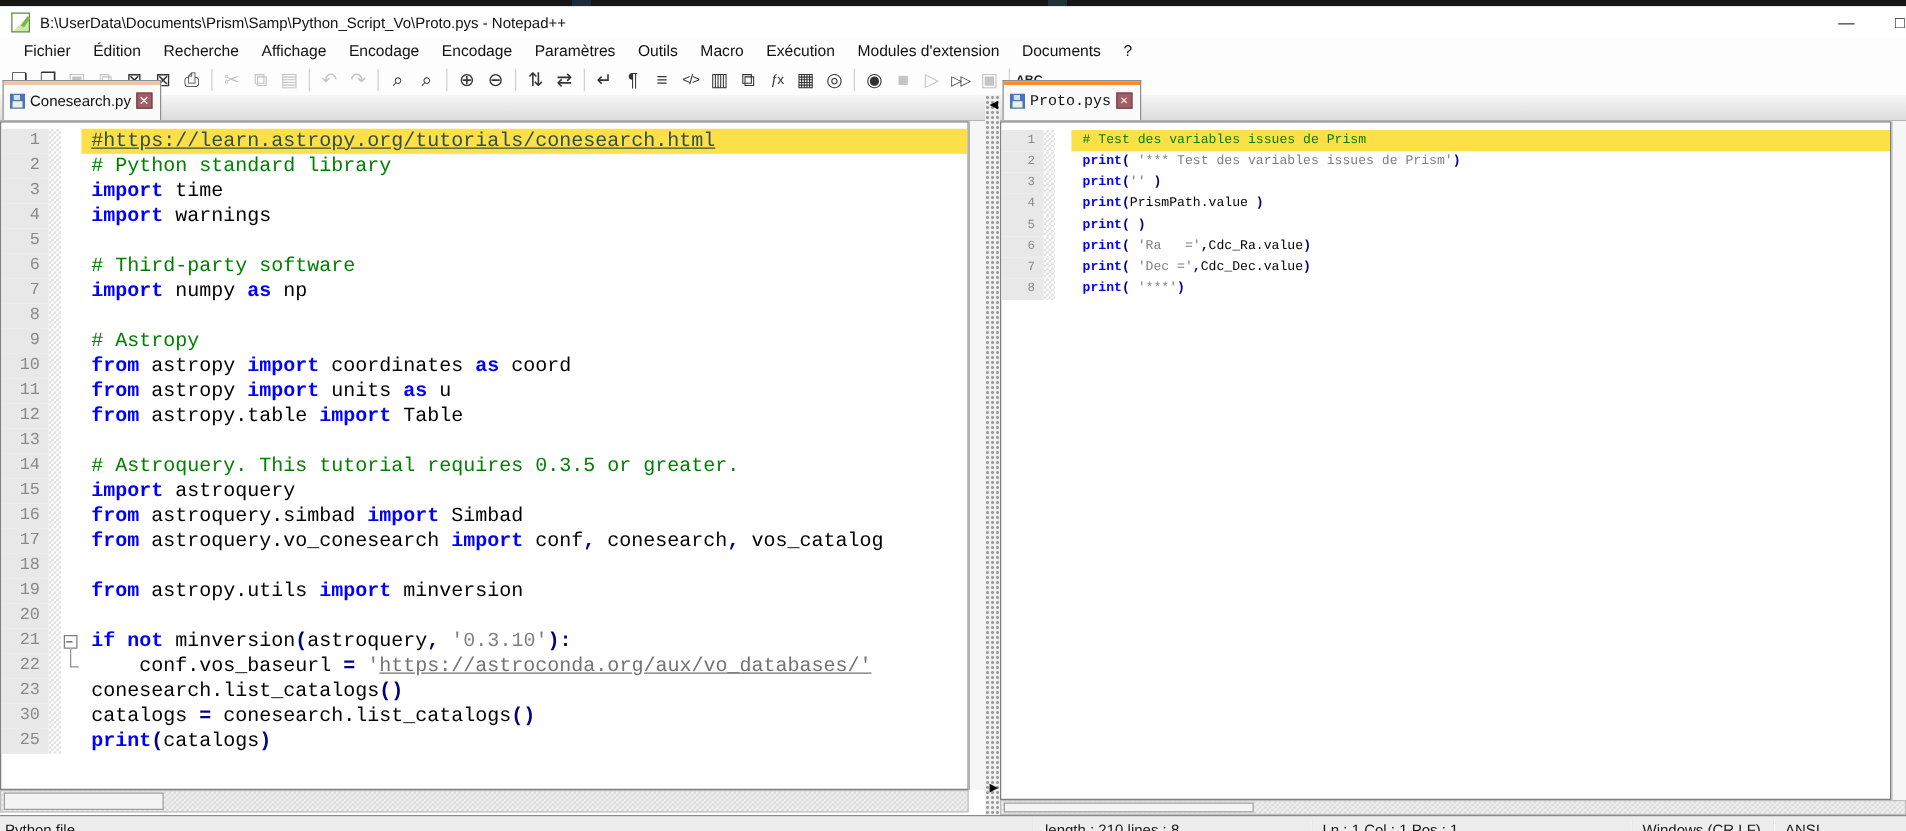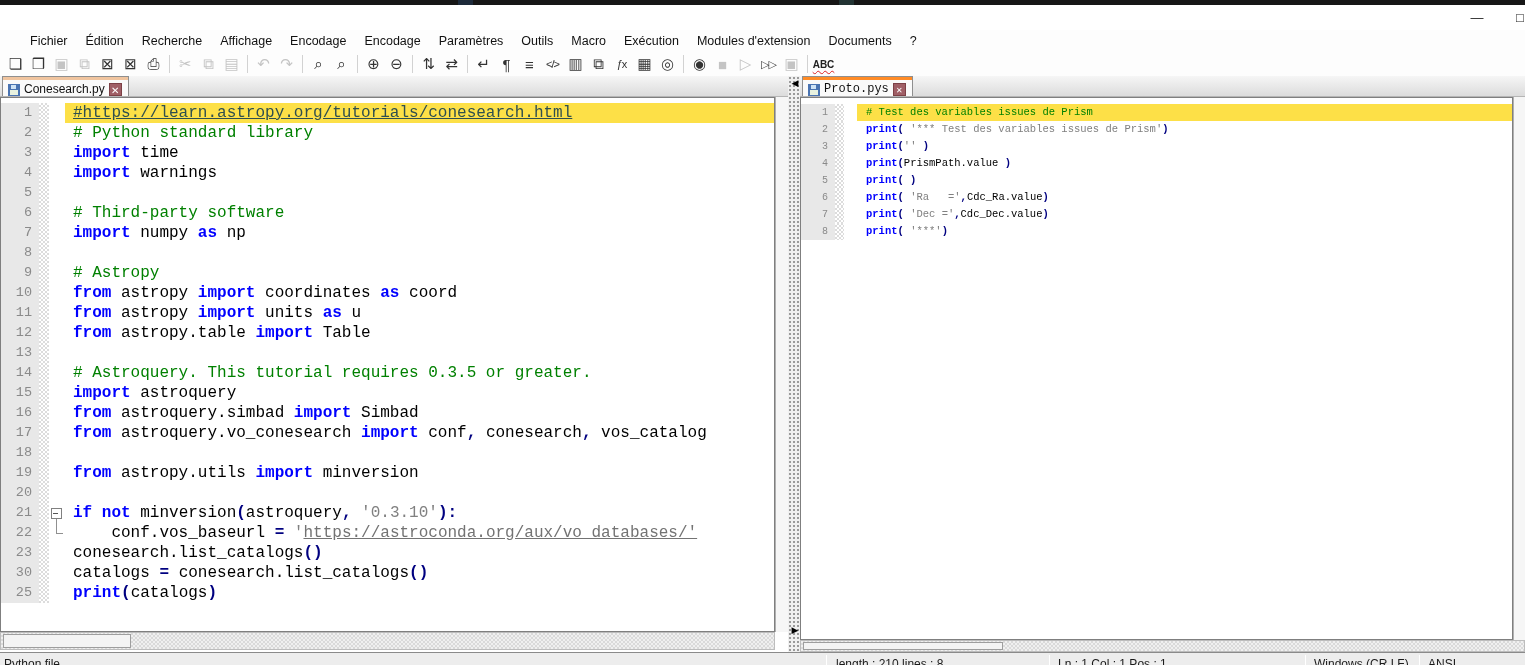--- a/index.html
+++ b/index.html
@@ -11,39 +11,39 @@
     background-image:linear-gradient(90deg,#161616 0 30%, #1d2a3a 30% 31%, #161616 31% 55%, #233 55% 56%, #161616 56% 100%); }
 
   .titlebar { position:absolute; left:0; top:5px; width:100%; height:25px; background:#ffffff;
     display:flex; align-items:center; padding-left:9px; }
   .npp-icon { width:15px; height:16px; border:1px solid #5a8a3a; background:linear-gradient(135deg,#ffffff 55%,#cfe8b0 55%); position:relative; flex:none; }
   .npp-icon::after { content:""; position:absolute; right:1px; top:2px; width:3px; height:9px; background:#7ab648; transform:rotate(35deg); }
   .title-text { font-size:12px; color:#111; margin-left:8px; white-space:nowrap; }
   .caption-btn { position:absolute; top:0; width:30px; height:25px; text-align:center; line-height:25px; font-size:13px; color:#222; }
 
   .menubar { position:absolute; left:0; top:30px; width:100%; height:22px; background:#fdfdfd;
-    display:flex; align-items:center; padding-left:21px; font-size:12.5px; color:#111; }
+    display:flex; align-items:center; padding-left:10px; font-size:12.5px; color:#111; }
   .menu-item { padding:0 9px; height:22px; line-height:22px; white-space:nowrap; }
 
   .toolbar { position:absolute; left:0; top:52px; width:100%; height:24px; background:#fdfdfd;
     display:flex; align-items:center; padding-left:4px; }
   .tbtn { width:23px; height:22px; display:flex; align-items:center; justify-content:center;
     font-size:15px; color:#333; flex:none; }
   .tbtn.small-glyph { font-size:11px; letter-spacing:-1px; }
   .tbtn.disabled { color:#c4c4c4; }
   .tsep { width:1px; height:18px; background:#d2d2d2; margin:0 4px; flex:none; }
   .tbtn.spell { font-size:10px; font-weight:bold; color:#222;
     text-decoration:underline wavy #d22; text-underline-offset:2px; }
 
   .tabbar { position:absolute; top:76px; height:21px;
     background:linear-gradient(#f6f6f6,#dcdcdc); border-bottom:1px solid #b5b5b5; }
   .tabbar.left { left:0; width:788px; }
   .tabbar.right { left:800px; width:725px;font-family:Liberation Mono, monospace; }
-  .tab { position:absolute; left:2px; bottom:0; height:20px; background:#fafafa;
-    border:1px solid #8f8f8f; border-bottom:none; display:flex; align-items:flex-end; gap:4px;
+  .tab { position:absolute; left:2px; bottom:0; height:32px; background:#fafafa;
+    border:1px solid #8f8f8f; border-bottom:none; display:flex; align-items:center; gap:4px;
     padding:0 6px 0 5px; font-size:12px; color:#111; }
   .tab .accent { position:absolute; left:0; top:0; width:100%; height:3px; }
   .floppy { width:12px; height:12px; background:#4a74b2; position:relative; flex:none; }
   .floppy::before { content:""; position:absolute; left:3px; top:1px; width:5px; height:4px; background:#cfe3f5; }
   .floppy::after { content:""; position:absolute; left:2px; bottom:1px; width:8px; height:5px; background:#e9f2df; }
   .tab-close { width:13px; height:13px; background:#a05f66; color:#fff; font-size:10px; font-weight:bold;
     line-height:13px; text-align:center; border:1px solid #7d4046; flex:none; }
 
   .editor { position:absolute; background:#fff; border:1px solid #7f7f7f; overflow:hidden; }
   .editor.left { left:0; top:97px; width:775px; height:535px; padding-top:5px; }
@@ -104,20 +104,24 @@
   .sseg { position:absolute; top:4px; white-space:nowrap; }
   .ssep { position:absolute; top:2px; width:1px; height:18px; background:#b5b5b5; border-right:1px solid #fff; }
 </style>
 </head>
 <body>
 
 <div class="window">
 
   <div class="top-strip"></div>
 
+  <div class="titlebar">
+    <span class="npp-icon"></span>
+    <span class="title-text">B:\UserData\Documents\Prism\Samp\Python_Script_Vo\Proto.pys - Notepad++</span>
+  </div>
   <div class="caption-btn" style="left:1462px; top:5px;">—</div>
   <div class="caption-btn" style="left:1505px; top:5px;">□</div>
 
   <div class="menubar">
       <span class="menu-item">Fichier</span>
       <span class="menu-item">Édition</span>
       <span class="menu-item">Recherche</span>
       <span class="menu-item">Affichage</span>
       <span class="menu-item">Encodage</span>
       <span class="menu-item">Encodage</span>

